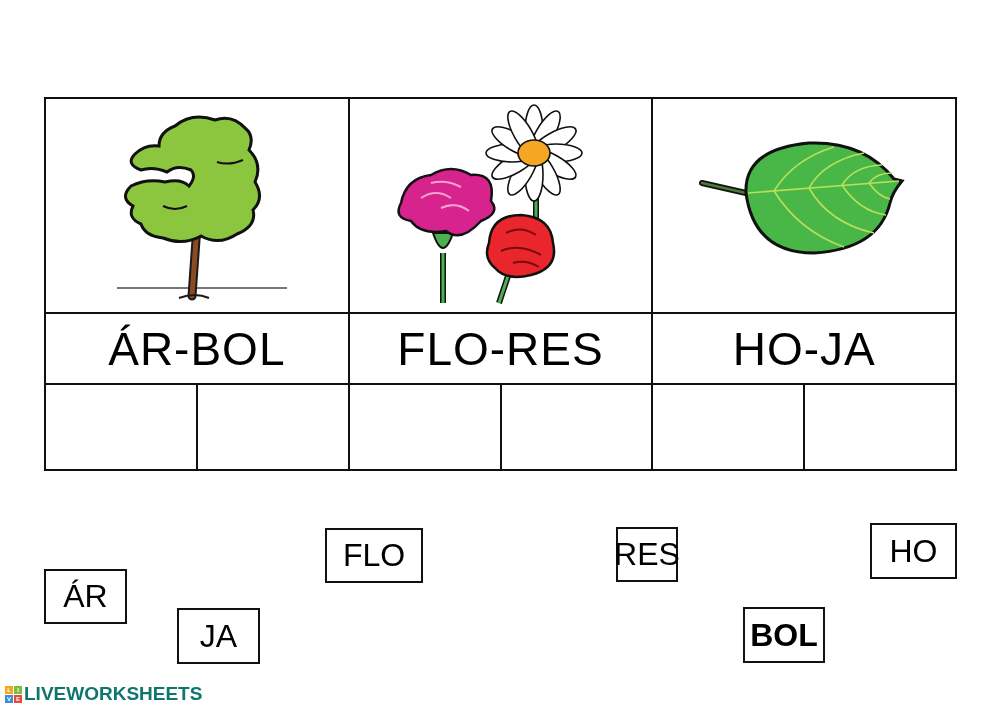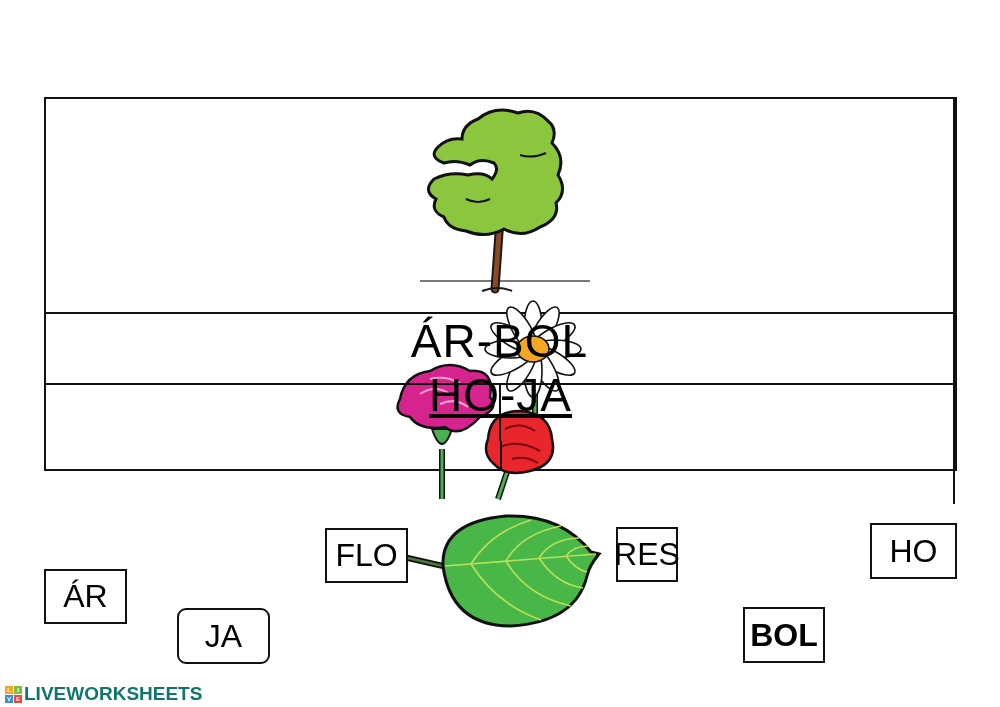--- a/index.html
+++ b/index.html
@@ -4,26 +4,26 @@
 <style>
   html, body { margin:0; padding:0; }
   body {
     width:1000px; height:707px; position:relative; overflow:hidden;
     background:#ffffff; font-family:"Liberation Sans", sans-serif; color:#000;
   }
   .grid {
     position:absolute; left:44px; top:97px; width:913px; height:374px;
     border:2px solid #111; box-sizing:border-box;
   }
-  .row { position:absolute; left:0; width:100%; display:flex; box-sizing:border-box;flex-direction:column; }
+  .row { position:absolute; left:0; width:100%; display:flex; box-sizing:border-box; }
   .row.pics { top:0; height:215px; border-bottom:2px solid #111; }
   .row.words { top:215px; height:71px; border-bottom:2px solid #111; }
   .row.blanks { top:286px; height:84px; }
   .cell { flex:1; box-sizing:border-box; border-right:2px solid #111; position:relative; }
-  .cell:last-child { border-right:none;text-decoration:underline; }
+  .cell:last-child { border-right:none; }
   .pic-cell { display:flex; align-items:center; justify-content:center; }
   .word-cell { display:flex; align-items:center; justify-content:center;
                font-size:46px; letter-spacing:1px; }
   .drop-slot { flex:1; box-sizing:border-box; border-right:2px solid #111; cursor:pointer; }
   .drop-slot:last-child { border-right:none; }
   .pair { flex:1; display:flex; border-right:2px solid #111; box-sizing:border-box; }
   .pair:last-child { border-right:none; }
   .tile {
     position:absolute; border:2px solid #111; background:#fff; box-sizing:border-box;
     display:flex; align-items:center; justify-content:center;
@@ -105,44 +105,45 @@
           <path d="M148 54 Q165 80 192 84"></path>
           <path d="M175 52 Q182 42 198 42"></path>
           <path d="M175 52 Q185 66 196 68"></path>
         </g>
       </svg>
     </div>
   </div>
 
   <div class="row words">
     <div class="cell word-cell">ÁR-BOL</div>
+    <div class="cell word-cell">FLO-RES</div>
     <div class="cell word-cell">HO-JA</div>
   </div>
 
   <div class="row blanks">
     <div class="pair">
       <div class="drop-slot"></div>
       <div class="drop-slot"></div>
     </div>
     <div class="pair">
       <div class="drop-slot"></div>
       <div class="drop-slot"></div>
     </div>
     <div class="pair">
       <div class="drop-slot"></div>
       <div class="drop-slot"></div>
     </div>
   </div>
 </div>
 
 <div class="tile" style="left:44px; top:529px; width:83px; height:55px;margin-top:40px;">ÁR</div>
-<div class="tile" style="left:325px; top:528px; width:83px; height:55px;">FLO</div>
+<div class="tile" style="left:325px; top:528px; width:98px; height:55px;">FLO</div>
 <div class="tile" style="left:616px; top:527px; width:62px; height:55px;">RES</div>
 <div class="tile" style="left:870px; top:523px; width:87px; height:56px;">HO</div>
-<div class="tile" style="left:177px; top:608px; width:93px; height:56px;border-radius:9px;">JA</div>
+<div class="tile" style="left:177px; top:608px; width:83px; height:56px;">JA</div>
 <div class="tile" style="left:743px; top:607px; width:82px; height:56px;font-weight:bold;">BOL</div>
 
 <div class="brand">
   <div class="brand-logo">
     <span style="background:#f4a623">L</span>
     <span style="background:#7cbf3f">I</span>
     <span style="background:#3a8fd6">V</span>
     <span style="background:#e84b3c">E</span>
   </div>
   <span class="brand-text">LIVEWORKSHEETS</span>

